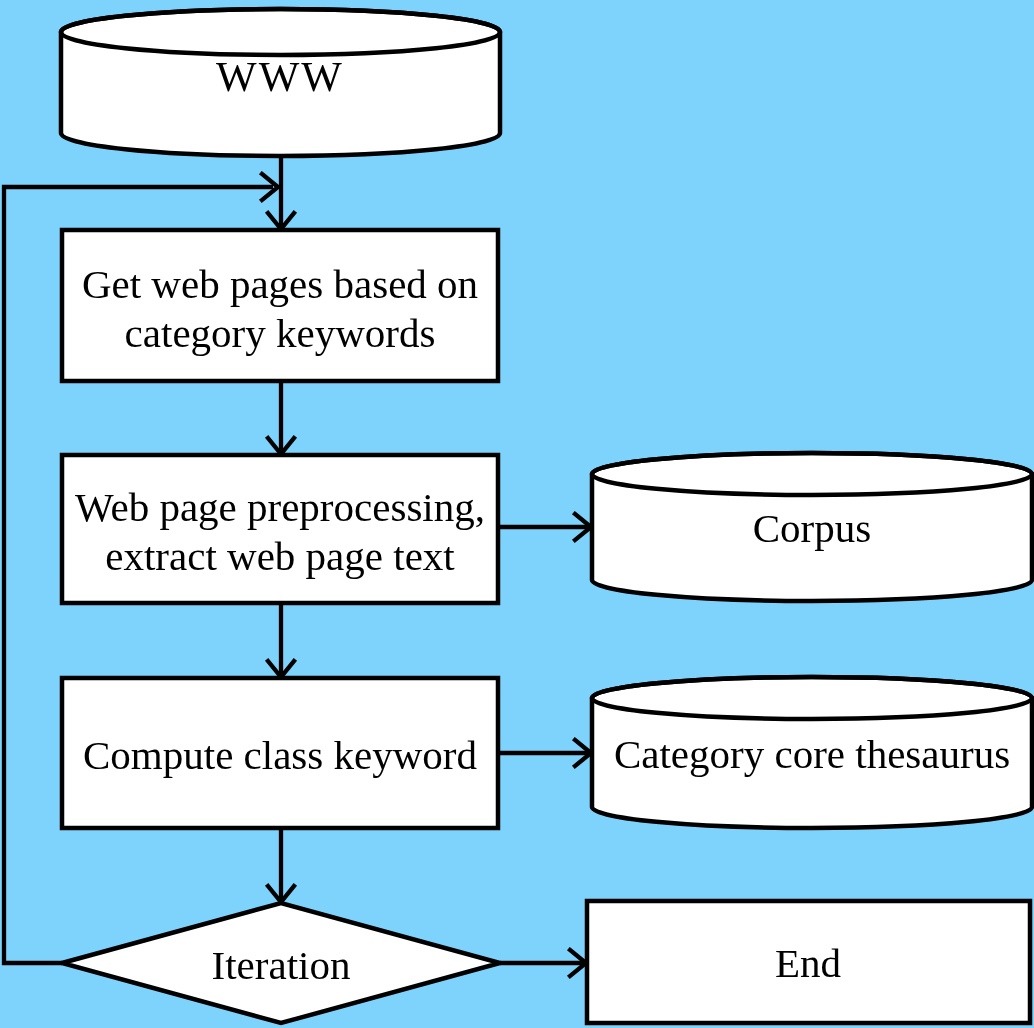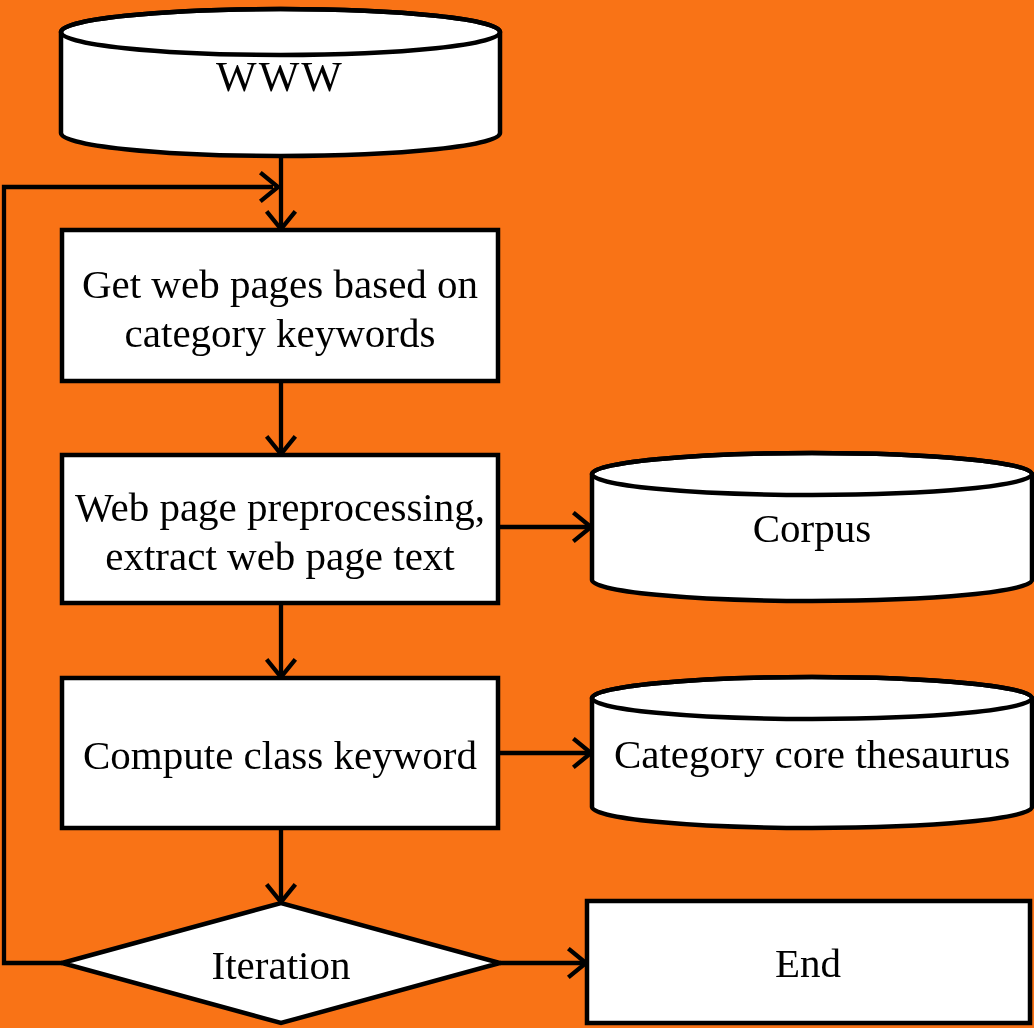--- a/index.html
+++ b/index.html
@@ -4,21 +4,21 @@
 <style>
   html, body {
     margin: 0;
     padding: 0;
     background: #ffffff;
   }
   .stage {
     position: relative;
     width: 1034px;
     height: 1028px;
-    background: #f97316;
+    background: #7dd3fc;
     overflow: hidden;
   }
   svg { display: block; }
   .shape {
     fill: #ffffff;
     stroke: #000000;
     stroke-width: 4.5;
   }
   .rim {
     fill: none;

